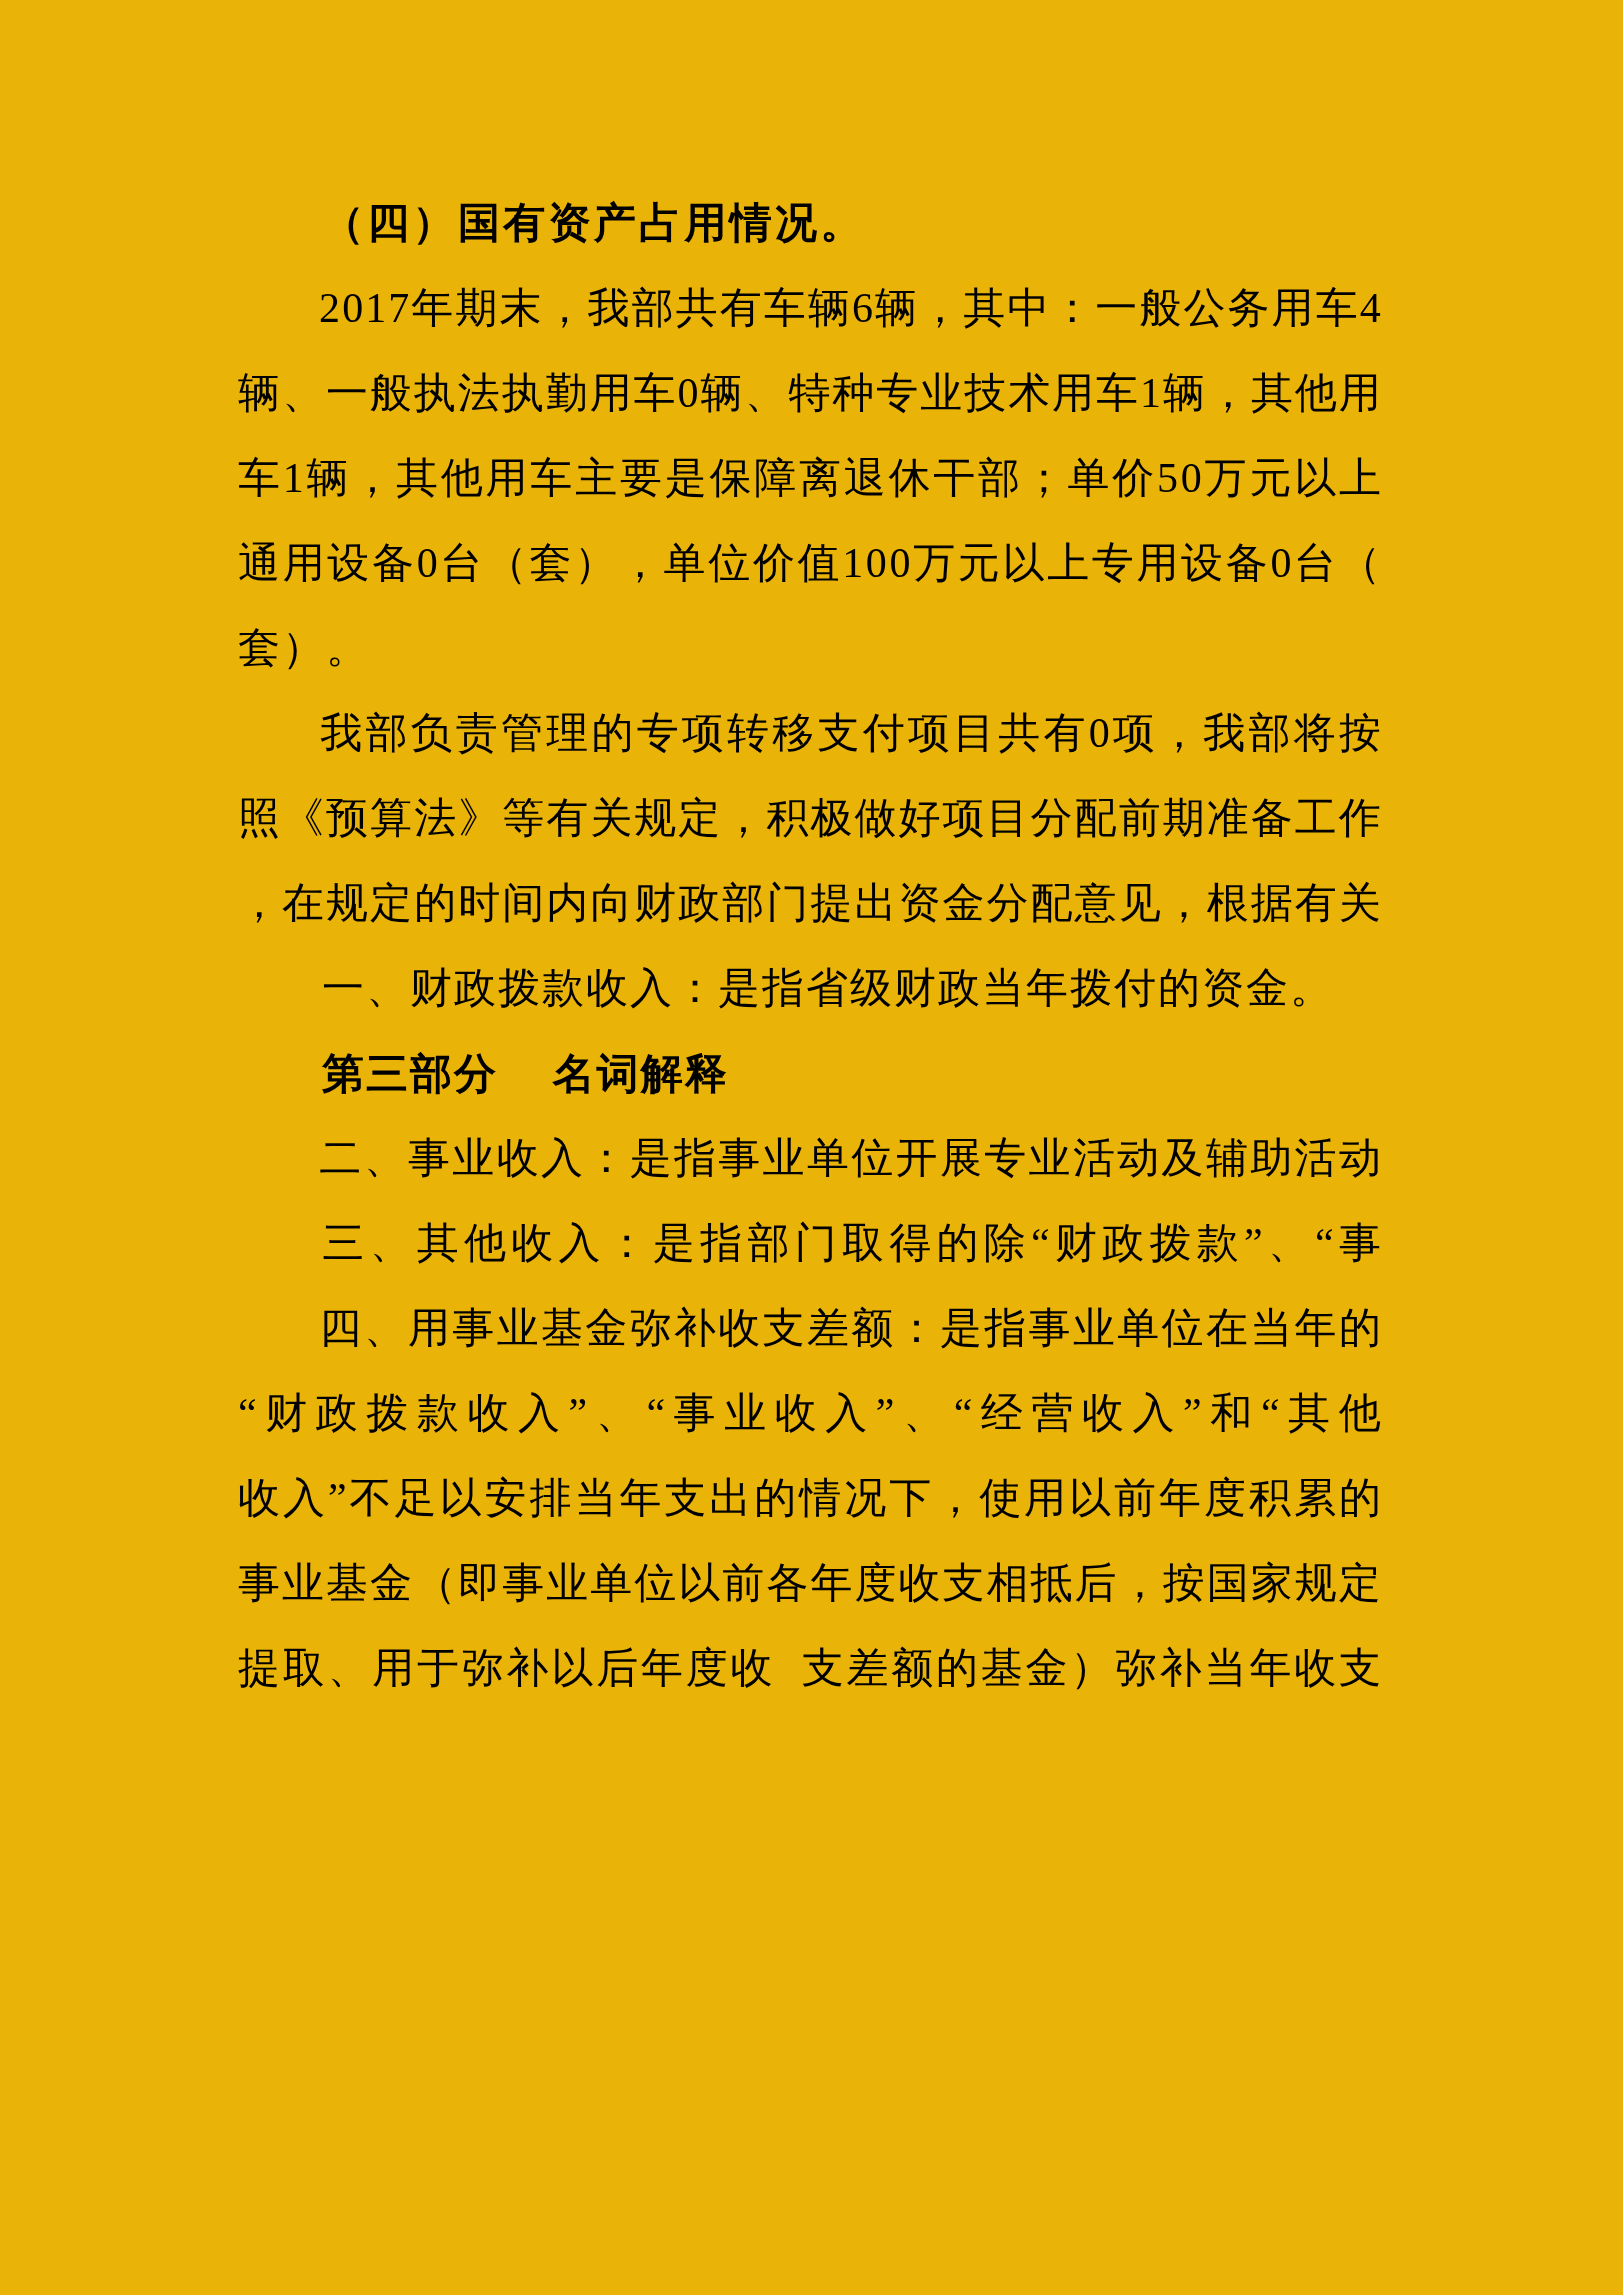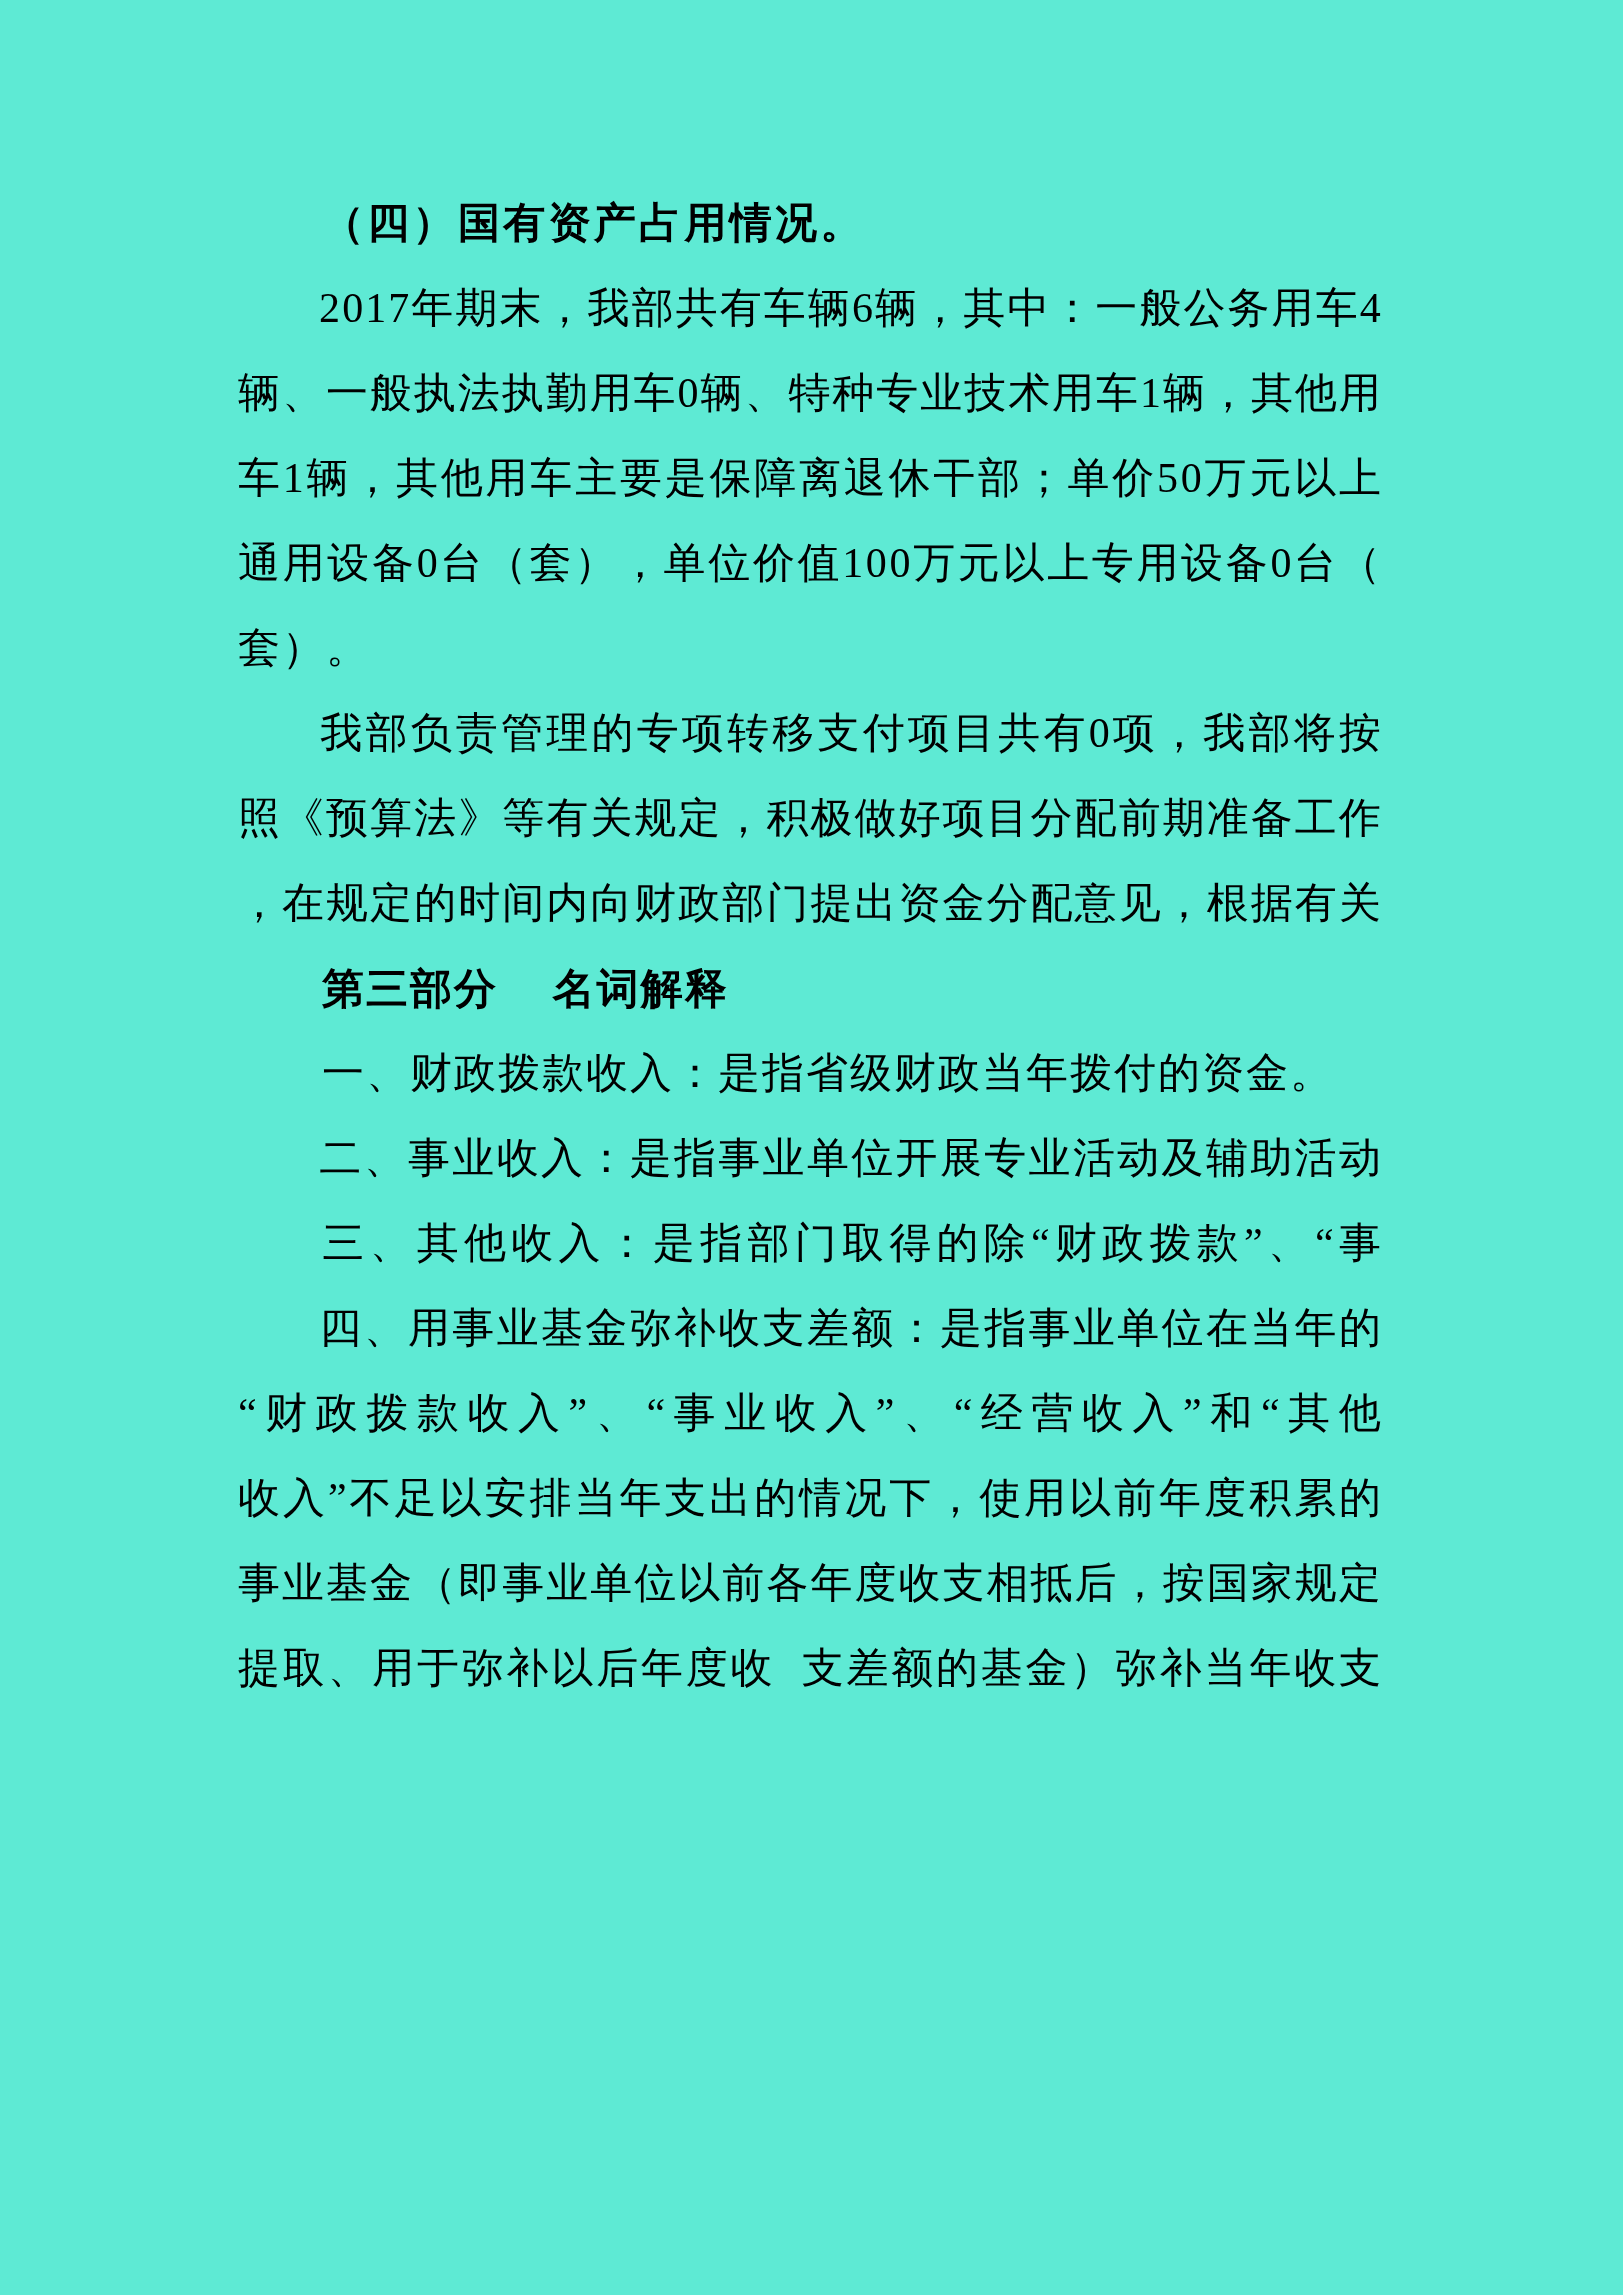--- a/index.html
+++ b/index.html
@@ -8,21 +8,21 @@
     height: 2295px;
     background: #ffffff;
     color: #000000;
     position: relative;
     font-family: "Liberation Serif", "DejaVu Serif", serif;
     overflow: hidden;
   }
   .page {
     position: absolute;
     inset: 0;
-    background: #5eead4;
+    background: #eab308;
   }
   .content {
     position: absolute;
     left: 238px;
     top: 181px;
     width: 1143px;
   }
   .para { margin: 0; padding: 0; }
   .line {
     height: 85px;
@@ -67,25 +67,25 @@
         <div class="line flex"><span>辆</span><span>、</span><span>一</span><span>般</span><span>执</span><span>法</span><span>执</span><span>勤</span><span>用</span><span>车</span><span>0</span><span>辆</span><span>、</span><span>特</span><span>种</span><span>专</span><span>业</span><span>技</span><span>术</span><span>用</span><span>车</span><span>1</span><span>辆</span><span>，</span><span>其</span><span>他</span><span>用</span></div>
         <div class="line flex"><span>车</span><span>1</span><span>辆</span><span>，</span><span>其</span><span>他</span><span>用</span><span>车</span><span>主</span><span>要</span><span>是</span><span>保</span><span>障</span><span>离</span><span>退</span><span>休</span><span>干</span><span>部</span><span>；</span><span>单</span><span>价</span><span>5</span><span>0</span><span>万</span><span>元</span><span>以</span><span>上</span></div>
         <div class="line flex"><span>通</span><span>用</span><span>设</span><span>备</span><span>0</span><span>台</span><span>（</span><span>套</span><span>）</span><span>，</span><span>单</span><span>位</span><span>价</span><span>值</span><span>1</span><span>0</span><span>0</span><span>万</span><span>元</span><span>以</span><span>上</span><span>专</span><span>用</span><span>设</span><span>备</span><span>0</span><span>台</span><span>（</span></div>
         <div class="line last">套）。</div>
       </div>
       <div class="para body">
         <div class="line first flex"><span class="indent-spacer"></span><span>我</span><span>部</span><span>负</span><span>责</span><span>管</span><span>理</span><span>的</span><span>专</span><span>项</span><span>转</span><span>移</span><span>支</span><span>付</span><span>项</span><span>目</span><span>共</span><span>有</span><span>0</span><span>项</span><span>，</span><span>我</span><span>部</span><span>将</span><span>按</span></div>
         <div class="line flex"><span>照</span><span>《</span><span>预</span><span>算</span><span>法</span><span>》</span><span>等</span><span>有</span><span>关</span><span>规</span><span>定</span><span>，</span><span>积</span><span>极</span><span>做</span><span>好</span><span>项</span><span>目</span><span>分</span><span>配</span><span>前</span><span>期</span><span>准</span><span>备</span><span>工</span><span>作</span></div>
         <div class="line flex"><span>，</span><span>在</span><span>规</span><span>定</span><span>的</span><span>时</span><span>间</span><span>内</span><span>向</span><span>财</span><span>政</span><span>部</span><span>门</span><span>提</span><span>出</span><span>资</span><span>金</span><span>分</span><span>配</span><span>意</span><span>见</span><span>，</span><span>根</span><span>据</span><span>有</span><span>关</span></div>
       </div>
+      <div class="para body">
+        <div class="line first last">一、财政拨款收入：是指省级财政当年拨付的资金。</div>
+      </div>
       <div class="para heading-sans">
         <div class="line first last">第三部分    名词解释</div>
-      </div>
-      <div class="para body">
-        <div class="line first last">一、财政拨款收入：是指省级财政当年拨付的资金。</div>
       </div>
       <div class="para body">
         <div class="line first flex"><span class="indent-spacer"></span><span>二</span><span>、</span><span>事</span><span>业</span><span>收</span><span>入</span><span>：</span><span>是</span><span>指</span><span>事</span><span>业</span><span>单</span><span>位</span><span>开</span><span>展</span><span>专</span><span>业</span><span>活</span><span>动</span><span>及</span><span>辅</span><span>助</span><span>活</span><span>动</span></div>
       </div>
       <div class="para body">
         <div class="line first flex"><span class="indent-spacer"></span><span>三</span><span>、</span><span>其</span><span>他</span><span>收</span><span>入</span><span>：</span><span>是</span><span>指</span><span>部</span><span>门</span><span>取</span><span>得</span><span>的</span><span>除</span><span>“</span><span>财</span><span>政</span><span>拨</span><span>款</span><span>”</span><span>、</span><span>“</span><span>事</span></div>
       </div>
       <div class="para body">
         <div class="line first flex"><span class="indent-spacer"></span><span>四</span><span>、</span><span>用</span><span>事</span><span>业</span><span>基</span><span>金</span><span>弥</span><span>补</span><span>收</span><span>支</span><span>差</span><span>额</span><span>：</span><span>是</span><span>指</span><span>事</span><span>业</span><span>单</span><span>位</span><span>在</span><span>当</span><span>年</span><span>的</span></div>
         <div class="line flex"><span>“</span><span>财</span><span>政</span><span>拨</span><span>款</span><span>收</span><span>入</span><span>”</span><span>、</span><span>“</span><span>事</span><span>业</span><span>收</span><span>入</span><span>”</span><span>、</span><span>“</span><span>经</span><span>营</span><span>收</span><span>入</span><span>”</span><span>和</span><span>“</span><span>其</span><span>他</span></div>

